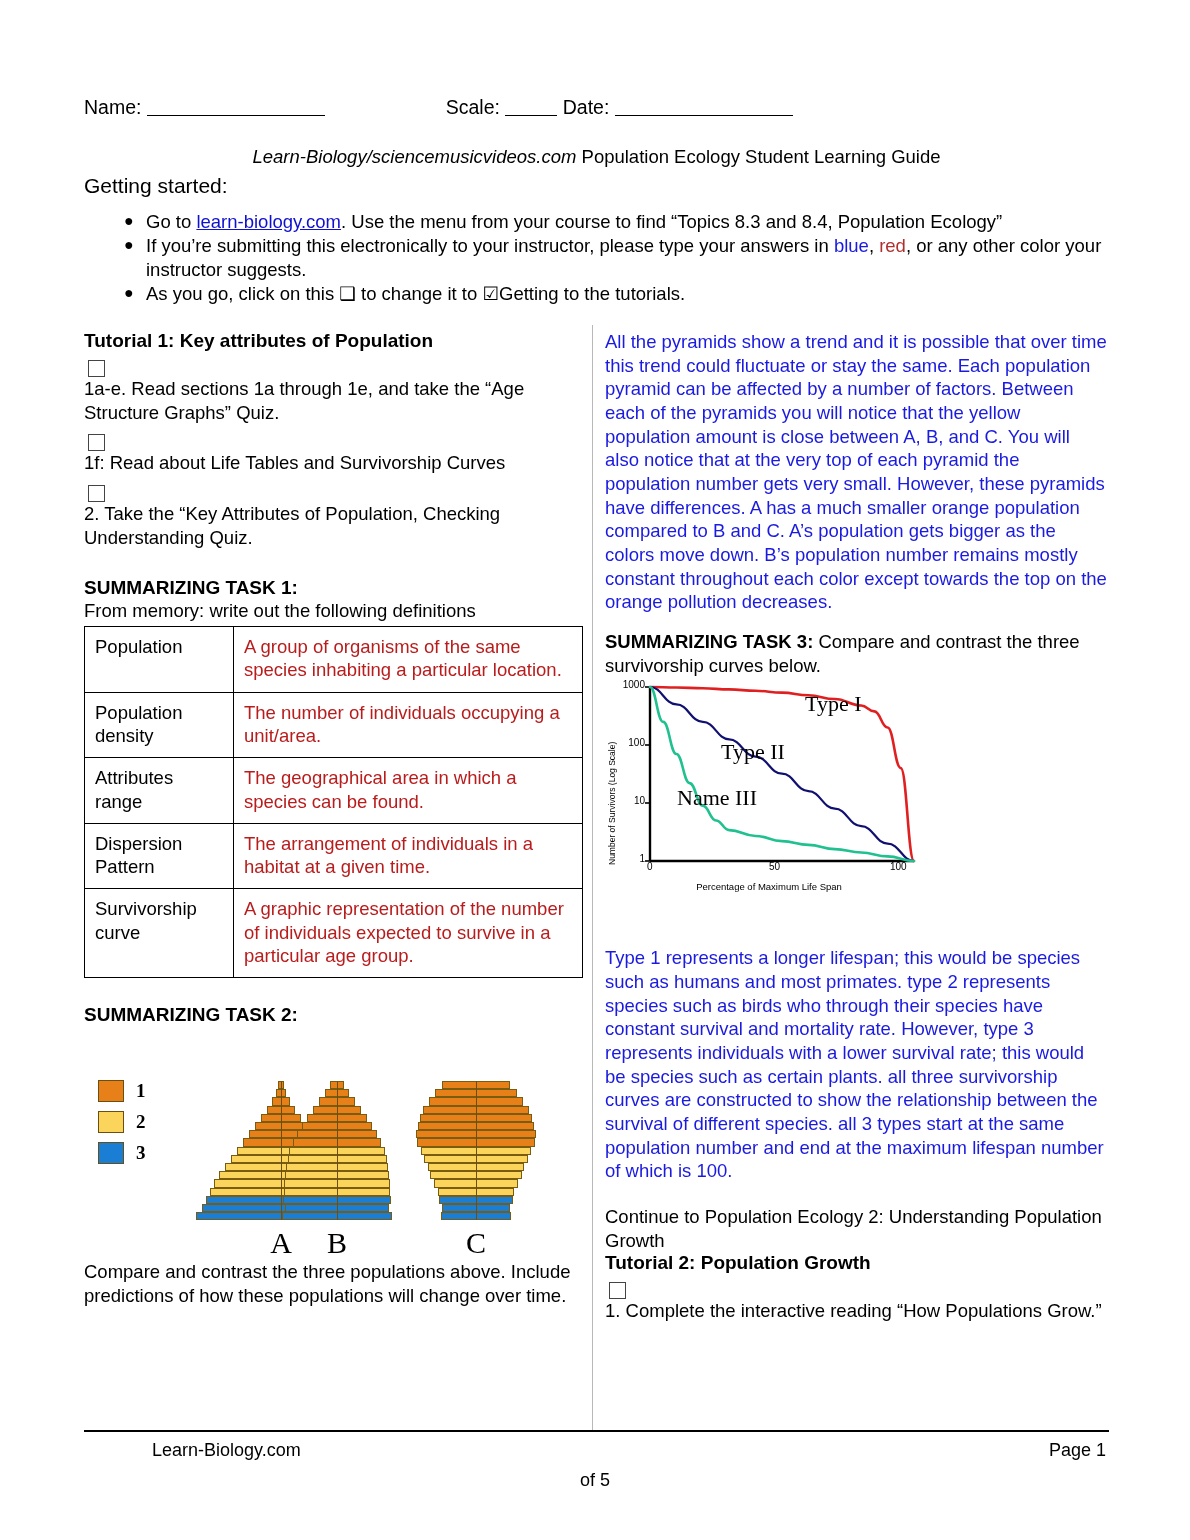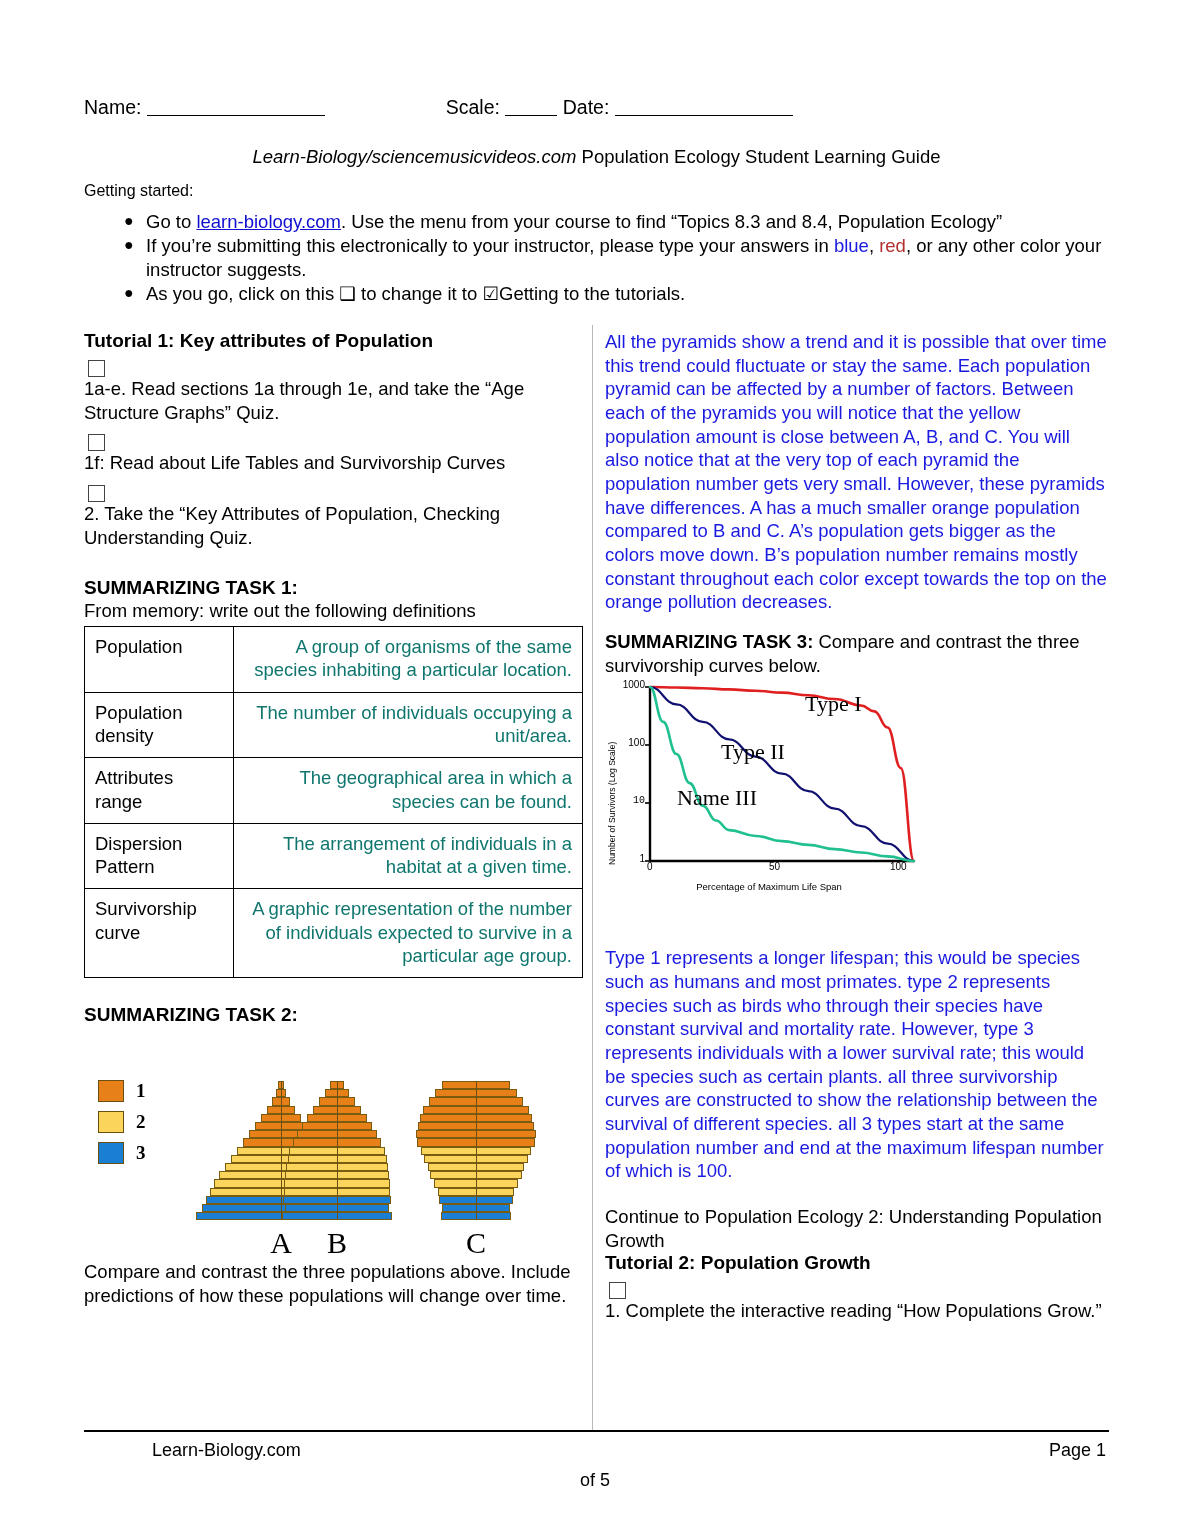--- a/index.html
+++ b/index.html
@@ -17,21 +17,21 @@
   .hdr-line { position:absolute; left:84px; top:96px; width:1025px; font-size:19.5px; }
   .blank { display:inline-block; border-bottom:1.4px solid #000; height:15px; vertical-align:-2px; }
   .b-name  { width:178px; }
   .b-per   { width:52px; }
   .b-date  { width:178px; }
   .sp-1 { display:inline-block; width:110px; }
 
   .subtitle { position:absolute; left:84px; top:146px; width:1025px; text-align:center; font-size:18.5px; }
   .subtitle i { font-style:italic; }
 
-  .getting { position:absolute; left:84px; top:182px; font-size:16px; }
+  .getting { position:absolute; left:84px; top:174px; font-size:21px; }
 
   ul.bullets { position:absolute; left:118px; top:210px; width:985px;
                margin:0; padding:0 0 0 28px; list-style:none; font-size:18.5px; line-height:1.27; }
   ul.bullets li { position:relative; margin:0 0 1px 0; }
   ul.bullets li .bul { position:absolute; left:-22px; top:0px; font-size:16px; line-height:1.4; }
   a.lnk { color:#1010d0; text-decoration:underline; }
   .blue { color:#1a1ae0; }
   .red  { color:#b03030; }
 
   
@@ -51,21 +51,21 @@
 
   .plain { font-size:18.5px; line-height:1.28; margin:0; }
   .gap-s { height:16px; }
   .gap-m { height:22px; }
 
   
   table.defs { border-collapse:collapse; width:499px; margin-top:3px; table-layout:fixed; }
   table.defs td { border:1.6px solid #000; padding:8px 10px 10px 10px;
                   font-size:18.5px; line-height:1.26; vertical-align:top; }
   table.defs td.term { width:128px; color:#000; }
-  table.defs td.def  { color:#0f766e;text-align:right; }
+  table.defs td.def  { color:#b91c1c; }
 
   
   .pyr-wrap { position:relative; width:500px; height:190px; margin-top:34px; }
   .legend { position:absolute; left:14px; top:20px; }
   .leg-row { display:flex; align-items:center; margin-bottom:9px; }
   .leg-sw { width:24px; height:20px; border:1px solid #6a5010; }
   .leg-lb { font-size:19px; margin-left:12px; font-family:"Liberation Serif", serif; font-weight:bold; }
 
   .pyr { position:absolute; bottom:30px; width:160px; }
   .prow { position:relative; height:8.2px; margin:0 auto; border:0.8px solid #7a5c10; box-sizing:border-box; }
@@ -268,21 +268,21 @@
     <div class="gap-s"></div>
 
     <div class="plain">
       <span style="font-weight:bold">SUMMARIZING TASK 3:</span><span>  Compare and contrast the three survivorship curves below.</span>
     </div>
 
     <div class="chart-box">
       <div class="ylabel" style="top:180px">Number of Survivors (Log Scale)</div>
       <div class="ytick" style="left:2px;  top:-6px;">1000</div>
       <div class="ytick" style="left:2px;  top:52px;">100</div>
-      <div class="ytick" style="left:2px;  top:110px;font-family:Liberation Mono, monospace;">10</div>
+      <div class="ytick" style="left:2px;  top:110px;">10</div>
       <div class="ytick" style="left:2px;  top:168px;">1</div>
       <div class="xtick" style="left:38px;">0</div>
       <div class="xtick" style="left:160px;">50</div>
       <div class="xtick" style="left:281px;">100</div>
       <div class="xlabel">Percentage of Maximum Life Span</div>
 
       <svg id="curves" width="320" height="205" viewBox="0 0 320 205" style="position:absolute;left:0;top:0">
         <line x1="41" y1="2" x2="41" y2="176" stroke="#000" stroke-width="2.4"></line>
         <line x1="41" y1="176" x2="305" y2="176" stroke="#000" stroke-width="2.4"></line>
         <line x1="36" y1="2" x2="41" y2="2" stroke="#000" stroke-width="1.6"></line>

